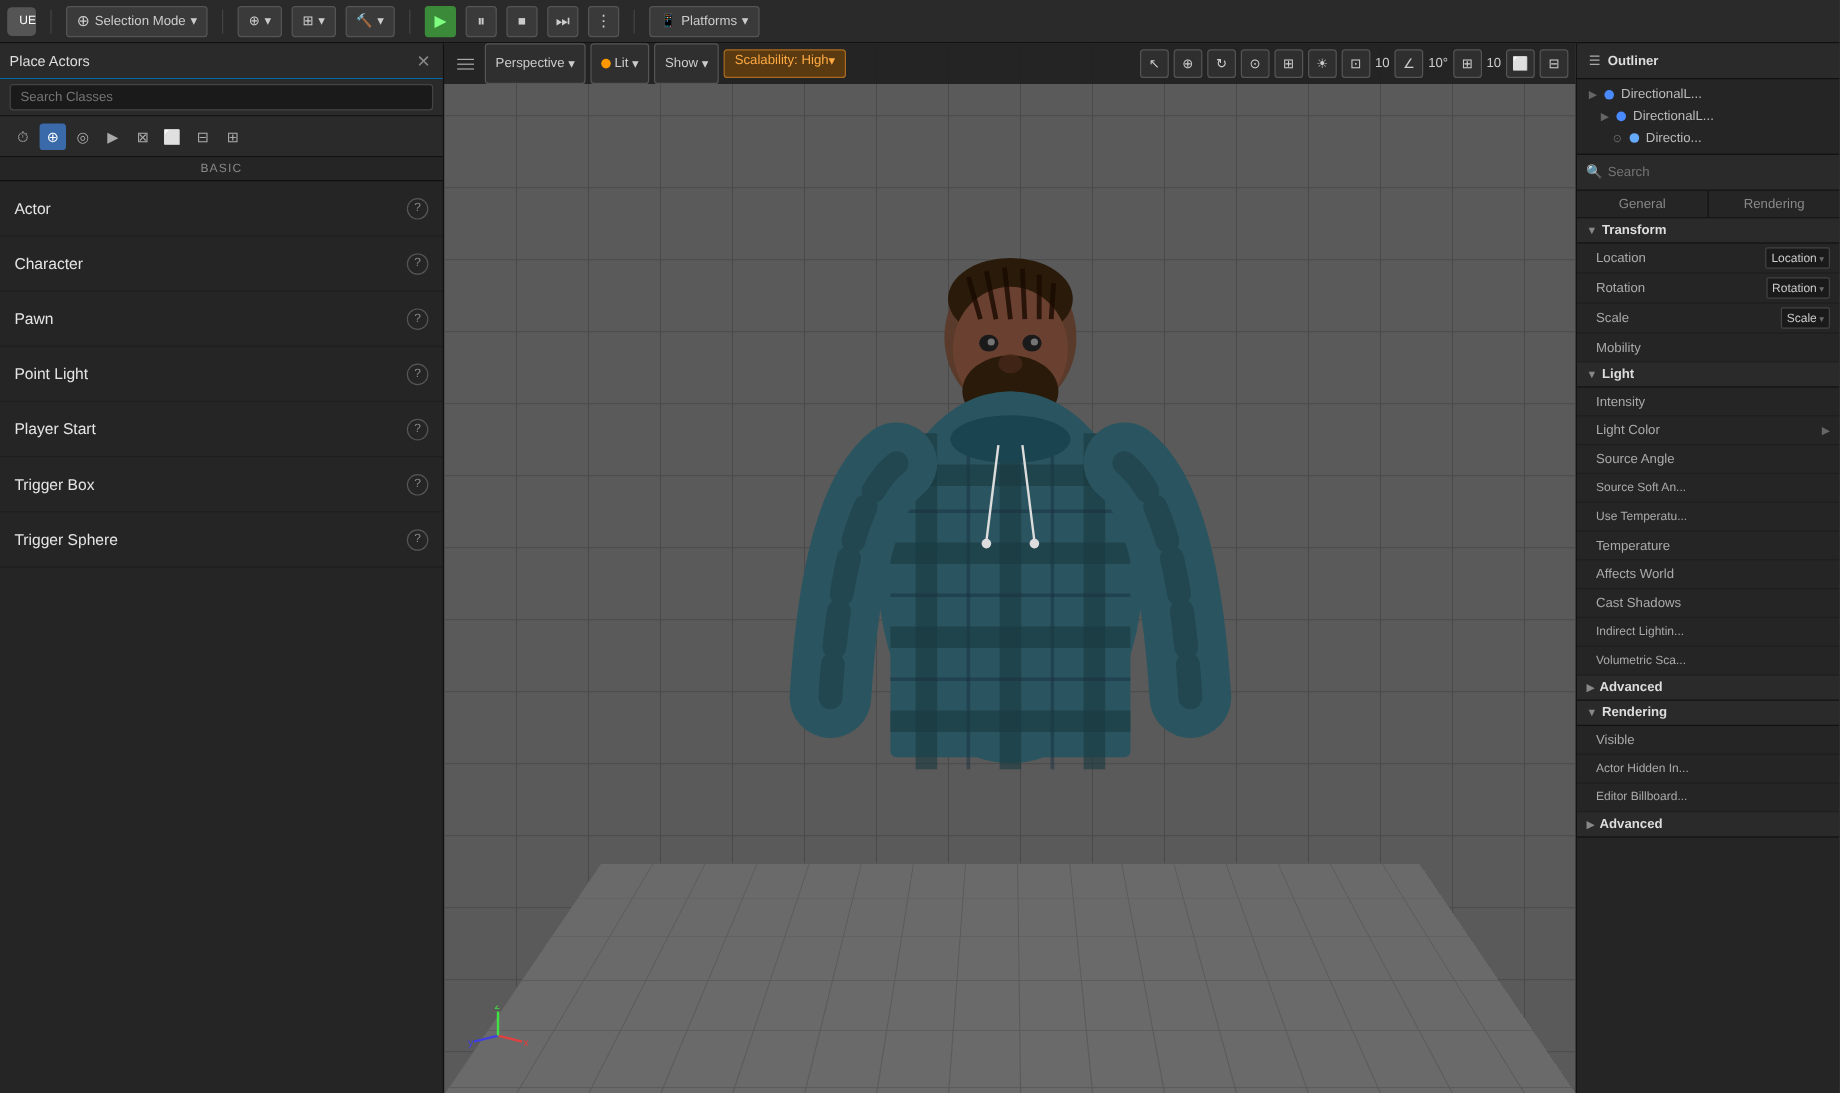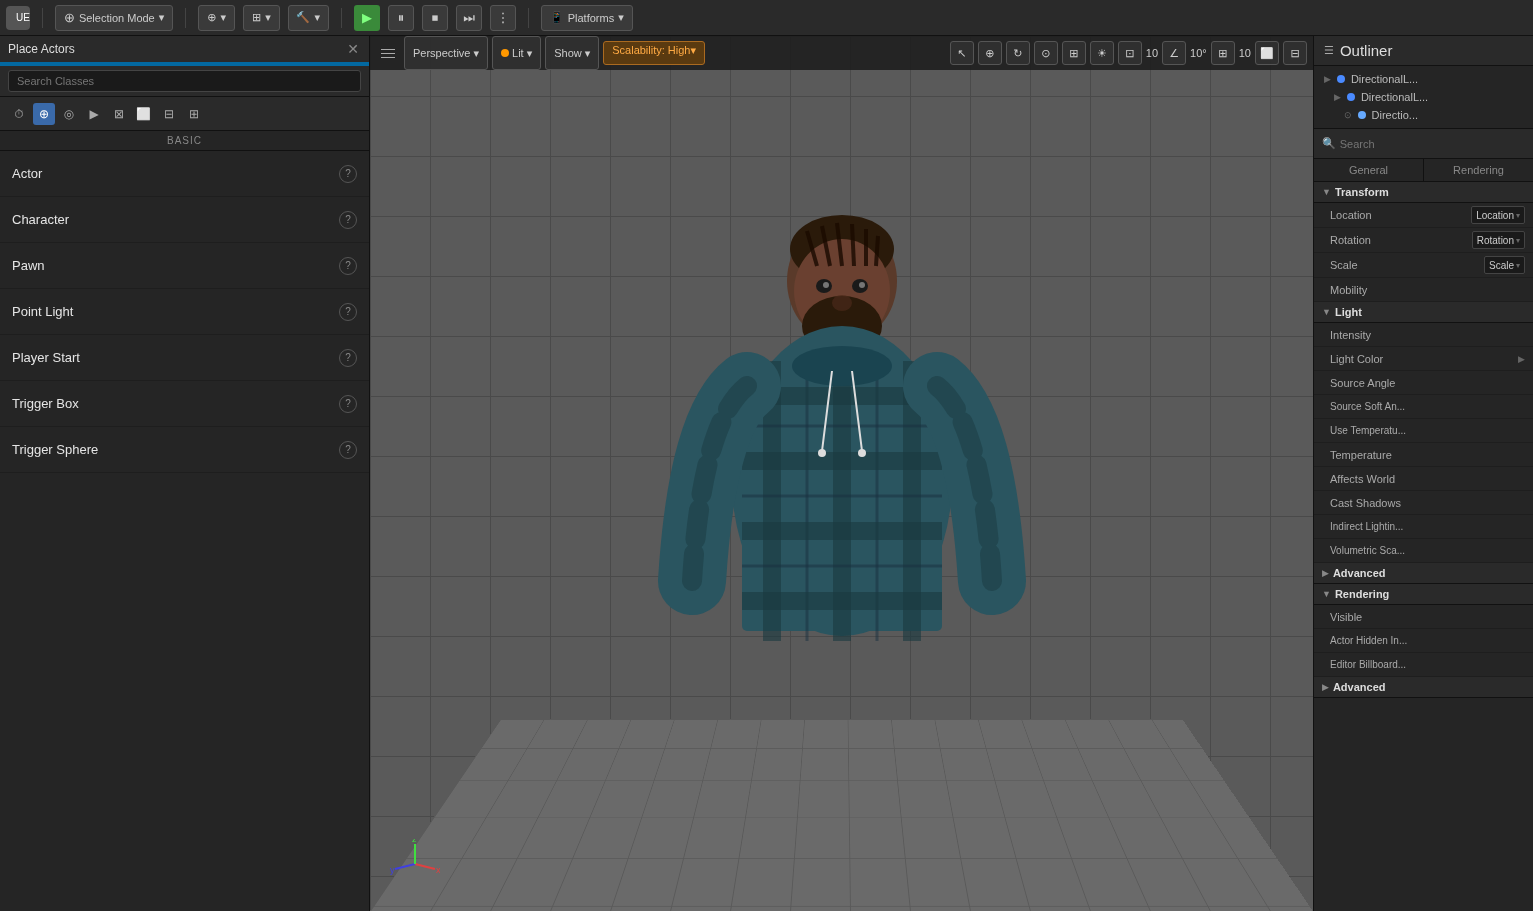--- a/index.html
+++ b/index.html
@@ -72,21 +72,21 @@
       border-right: 1px solid #111;
       flex-shrink: 0;
     }
 
     #place-actors-header {
       display: flex;
       align-items: center;
       justify-content: space-between;
       padding: 4px 8px;
       background: #2a2a2a;
-      border-bottom: 4px solid #0369a1;
+      border-bottom: 1px solid #0369a1;
       height: 30px;
     }
     .panel-title { font-size: 12px; color: #ddd; font-weight: 500; }
     .close-btn {
       width: 16px; height: 16px;
       display: flex; align-items: center; justify-content: center;
       cursor: pointer; color: #888; font-size: 14px;
     }
 
     #search-classes {
@@ -254,21 +254,21 @@
 
     #outliner-header {
       padding: 6px 10px;
       background: #2a2a2a;
       border-bottom: 1px solid #111;
       display: flex;
       align-items: center;
       gap: 6px;
       height: 30px;
     }
-    .outliner-title { font-size: 15px; color: #ddd; font-weight: 400; }
+    .outliner-title { font-size: 11px; color: #ddd; font-weight: 700; }
 
     #outliner-items {
       padding: 4px 0;
       border-bottom: 1px solid #111;
     }
     .outliner-item {
       display: flex;
       align-items: center;
       padding: 3px 10px;
       gap: 6px;

